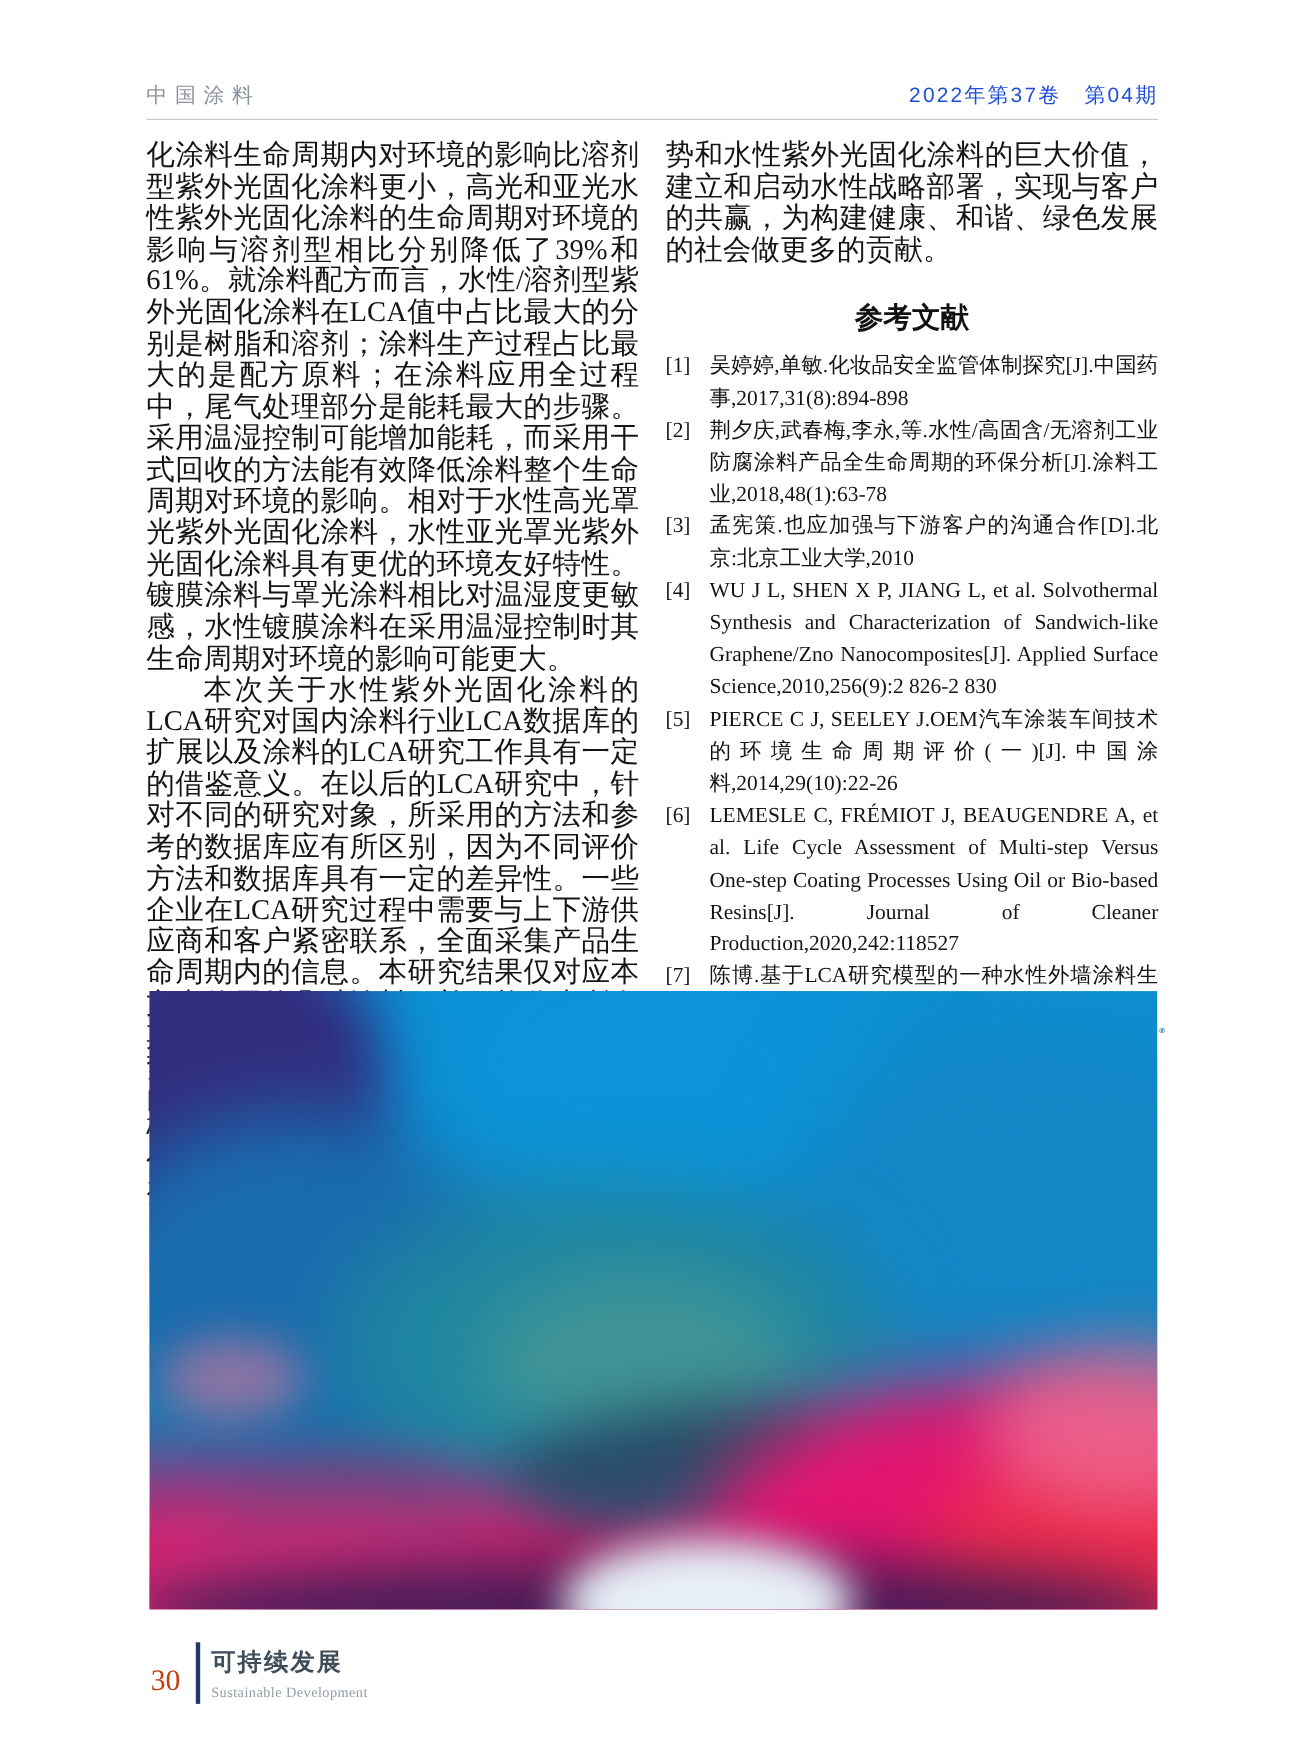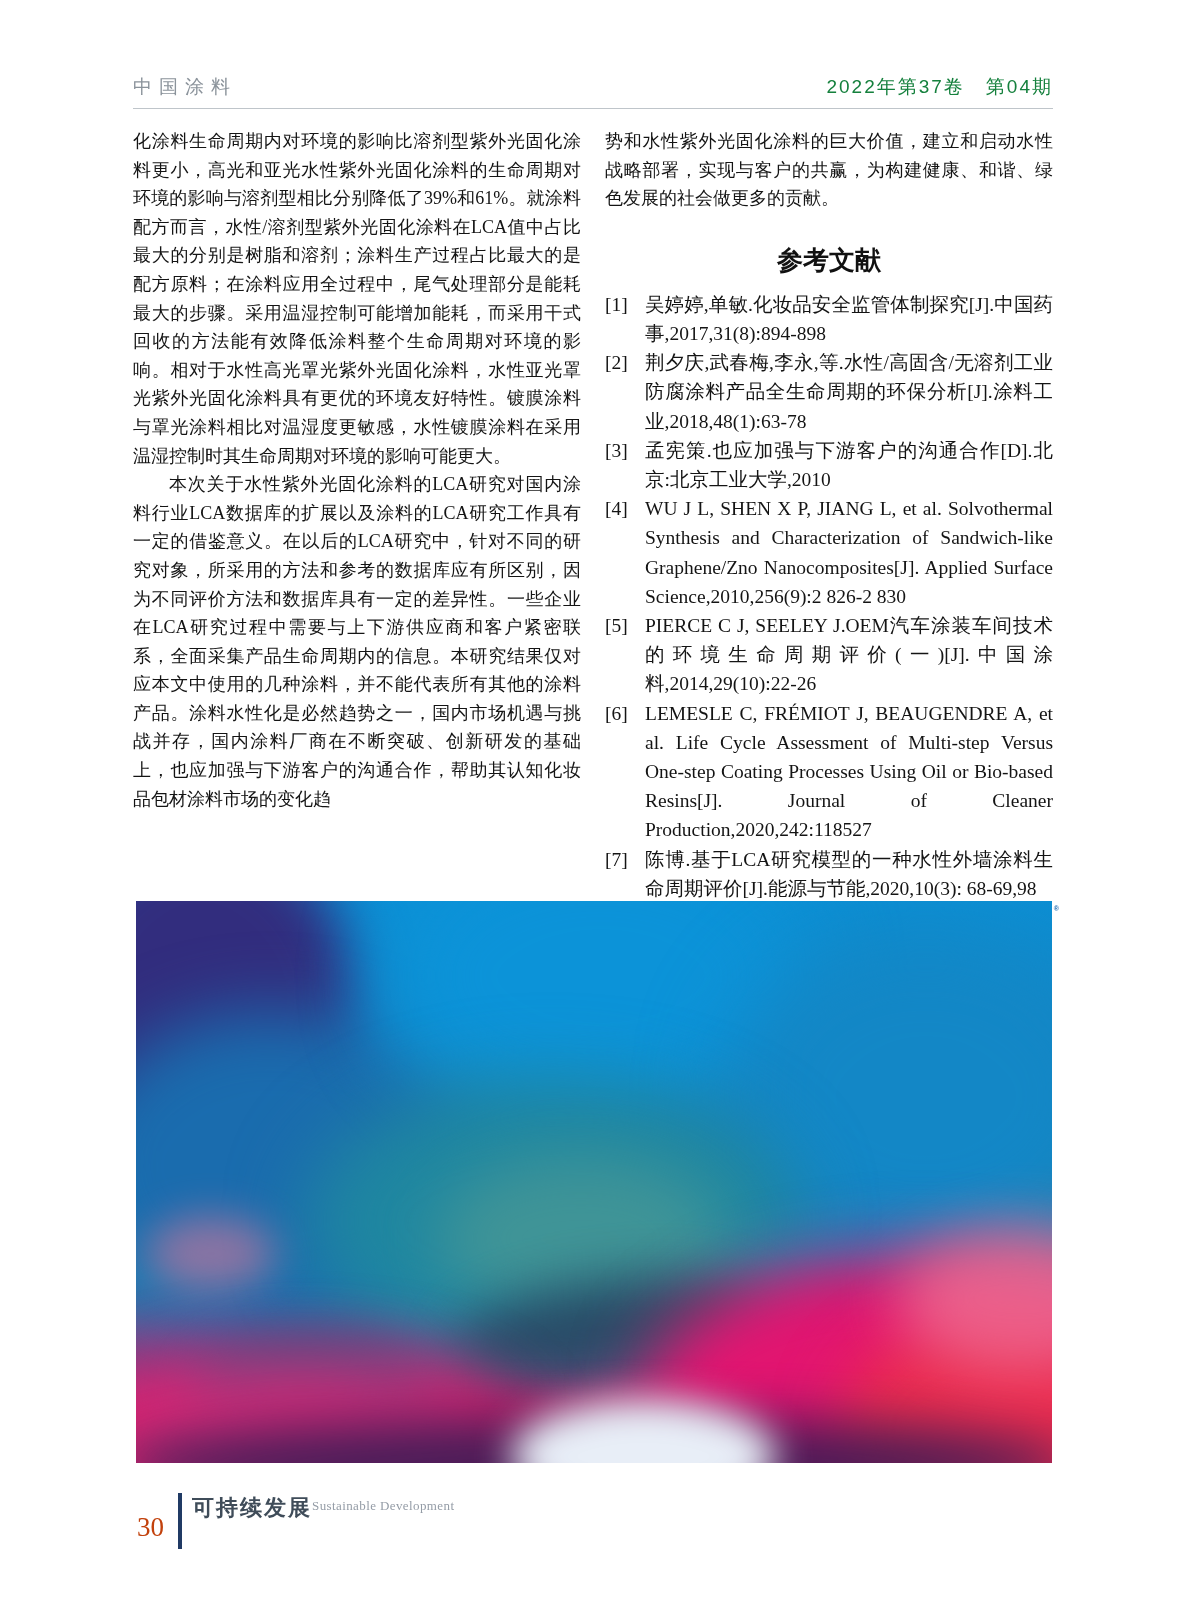--- a/index.html
+++ b/index.html
@@ -12,31 +12,31 @@
   .header{
     position:absolute;left:133px;top:74px;width:920px;
     border-bottom:1px solid #bfc5ca;padding-bottom:8px;
     display:flex;justify-content:space-between;align-items:flex-end;
   }
   .header .journal{
     font-size:19px;color:#8b939b;letter-spacing:7px;
     font-family:"Liberation Sans","DejaVu Sans",sans-serif;
   }
   .header .issue{
-    font-size:19px;color:#15803d;letter-spacing:2px;
+    font-size:19px;color:#1d4ed8;letter-spacing:2px;
     font-family:"Liberation Sans","DejaVu Sans",sans-serif;
   }
   
   .columns{
     position:absolute;left:133px;top:127px;width:920px;
     display:flex;gap:24px;
   }
   .col{width:448px;}
   .body-text{
-    font-size:18px;line-height:28.6px;text-align:justify;
+    font-size:26px;line-height:28.6px;text-align:justify;
     margin:0;color:#141414;
   }
   .body-text.indent{text-indent:2em;}
   .ref-title{
     text-align:center;font-weight:bold;font-size:26px;
     margin:30px 0 12px 0;color:#111;
   }
   .ref-list{margin:0;padding:0;list-style:none;}
   .ref-item{
     display:flex;font-size:19.5px;line-height:29.2px;margin:0;
@@ -86,21 +86,21 @@
   
   .footer{
     position:absolute;left:137px;top:1493px;
     display:flex;align-items:stretch;
   }
   .page-num{
     font-size:27px;color:#c2410c;align-self:flex-end;
     padding-right:14px;padding-bottom:6px;
   }
   .footer-bar{width:4px;background:#203a64;height:56px;}
-  .footer-texts{padding-left:10px;display:flex;flex-direction:row;justify-content:center;}
+  .footer-texts{padding-left:10px;display:flex;flex-direction:column;justify-content:center;}
   .section-cn{
     font-size:22px;font-weight:bold;color:#3f4c59;letter-spacing:2px;
     font-family:"Liberation Sans","DejaVu Sans",sans-serif;
   }
   .section-en{
     font-size:13px;color:#949ca6;margin-top:5px;letter-spacing:.4px;
   }
 </style>
 </head>
 <body>

